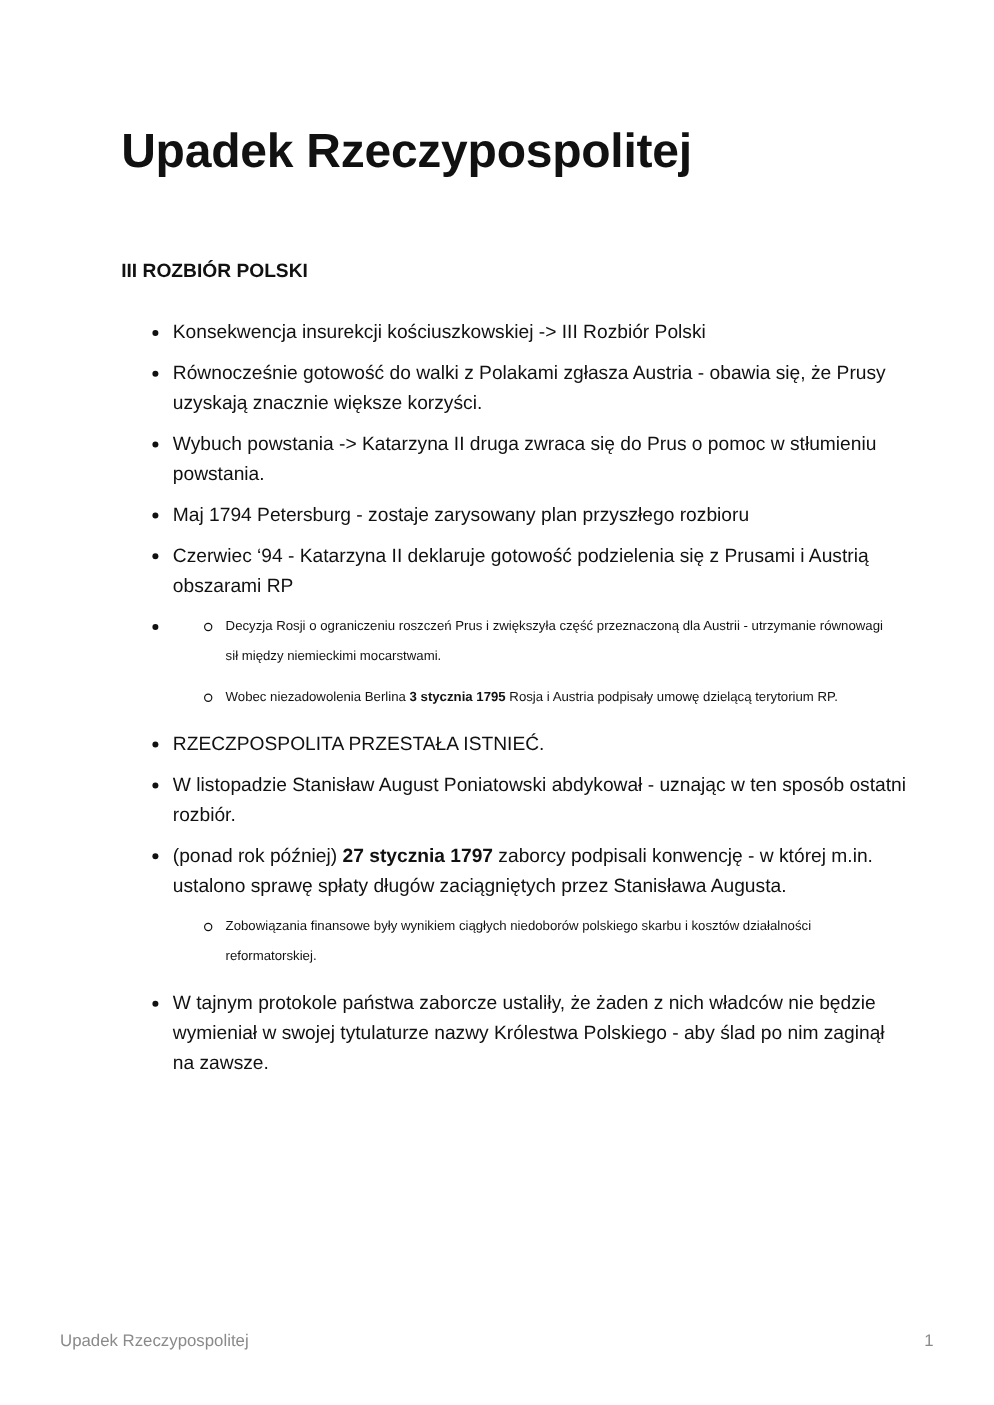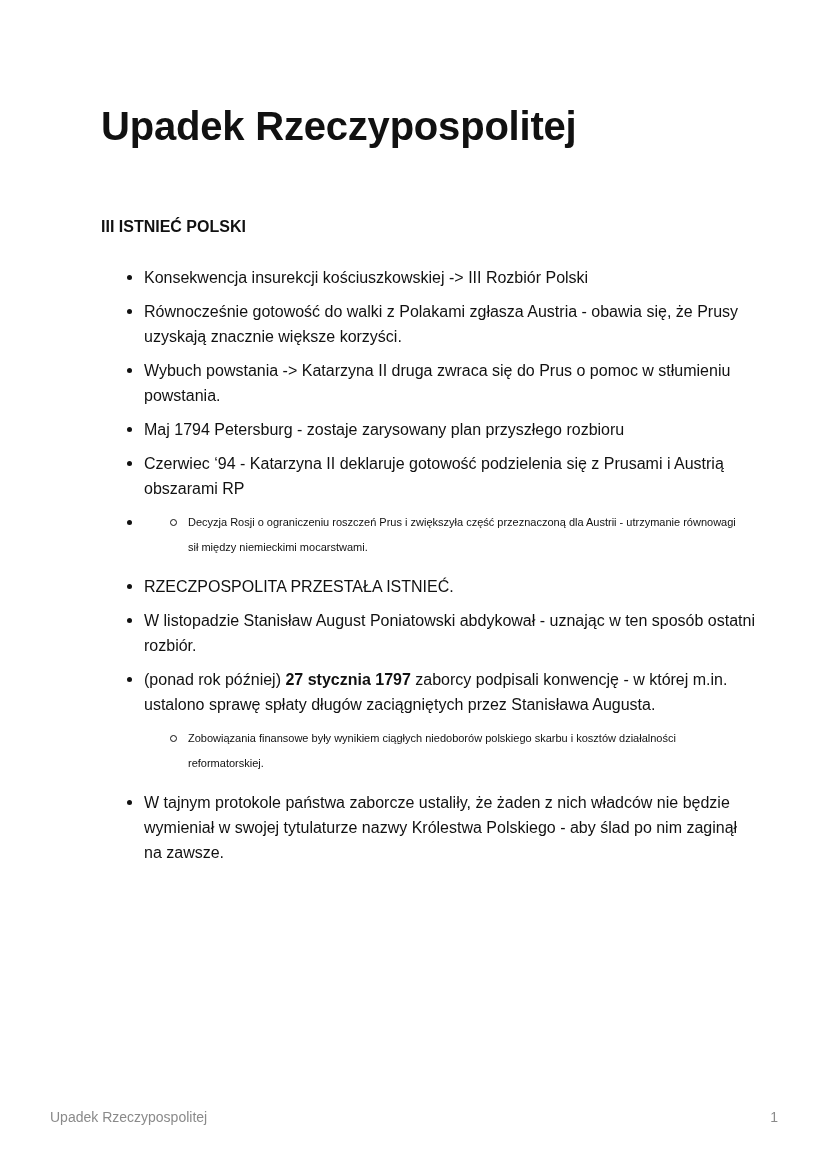--- a/index.html
+++ b/index.html
@@ -20,31 +20,32 @@
                            width: 5px; height: 5px; border-radius: 50%; border: 1.3px solid #111; background: #fff; }
   .sub-list > li:last-child { margin-bottom: 0; }
   b { font-weight: bold; }
   .footer-title { position: absolute; left: 50px; top: 1109px; font-size: 14px; color: #8a8a8a; }
   .footer-page { position: absolute; right: 50px; top: 1109px; font-size: 14px; color: #8a8a8a; }
 </style>
 </head>
 <body>
 
 <h1 class="page-title">Upadek Rzeczypospolitej</h1>
-<h2 class="section-heading">III ISTNIEĆ POLSKI</h2>
+<h2 class="section-heading">III ROZBIÓR POLSKI</h2>
 
 <ul class="main-list">
   <li><span>Konsekwencja insurekcji kościuszkowskiej -&gt; III Rozbiór Polski</span></li>
   <li><span>Równocześnie gotowość do walki z Polakami zgłasza Austria - obawia się, że Prusy uzyskają znacznie większe korzyści.</span></li>
   <li><span>Wybuch powstania -&gt; Katarzyna II druga zwraca się do Prus o pomoc w stłumieniu powstania.</span></li>
   <li><span>Maj 1794 Petersburg - zostaje zarysowany plan przyszłego rozbioru</span></li>
   <li><span>Czerwiec ‘94 - Katarzyna II deklaruje gotowość podzielenia się z Prusami i Austrią obszarami RP</span></li>
   <li>
     <ul class="sub-list">
       <li><span>Decyzja Rosji o ograniczeniu roszczeń Prus i zwiększyła część przeznaczoną dla Austrii - utrzymanie równowagi sił między niemieckimi mocarstwami.</span></li>
+      <li><span>Wobec niezadowolenia Berlina </span><b>3 stycznia 1795</b><span> Rosja i Austria podpisały umowę dzielącą terytorium RP.</span></li>
     </ul>
   </li>
   <li><span>RZECZPOSPOLITA PRZESTAŁA ISTNIEĆ.</span></li>
   <li><span>W listopadzie Stanisław August Poniatowski abdykował - uznając w ten sposób ostatni rozbiór.</span></li>
   <li>
     <span>(ponad rok później) </span><b>27 stycznia 1797</b><span> zaborcy podpisali konwencję - w której m.in. ustalono sprawę spłaty długów zaciągniętych przez Stanisława Augusta.</span>
     <ul class="sub-list">
       <li><span>Zobowiązania finansowe były wynikiem ciągłych niedoborów polskiego skarbu i kosztów działalności reformatorskiej.</span></li>
     </ul>
   </li>

